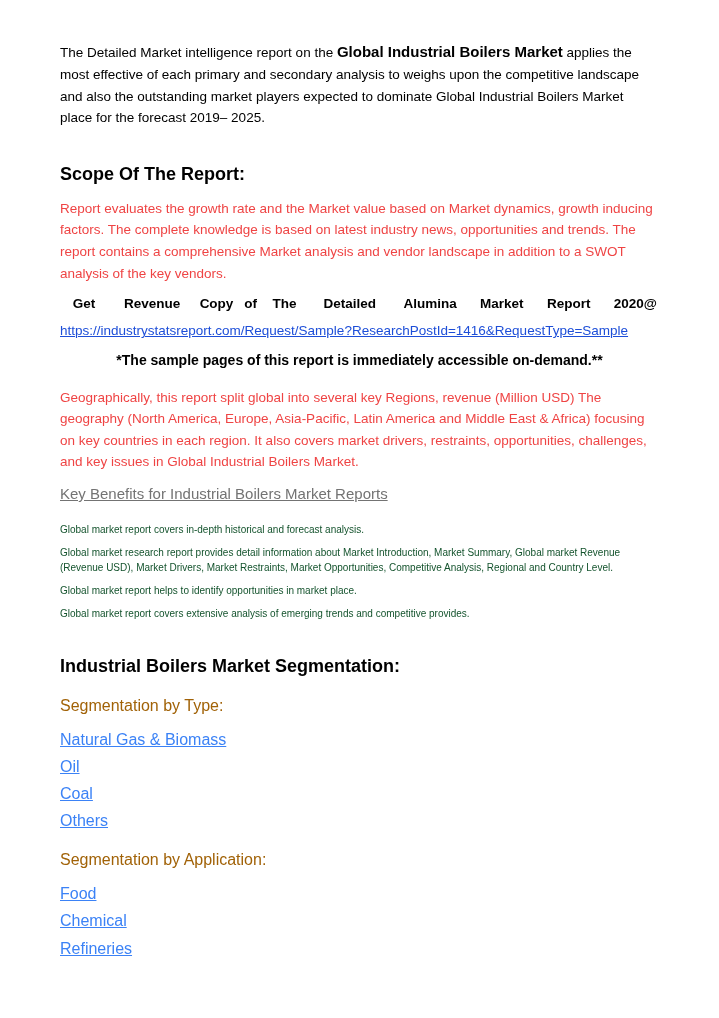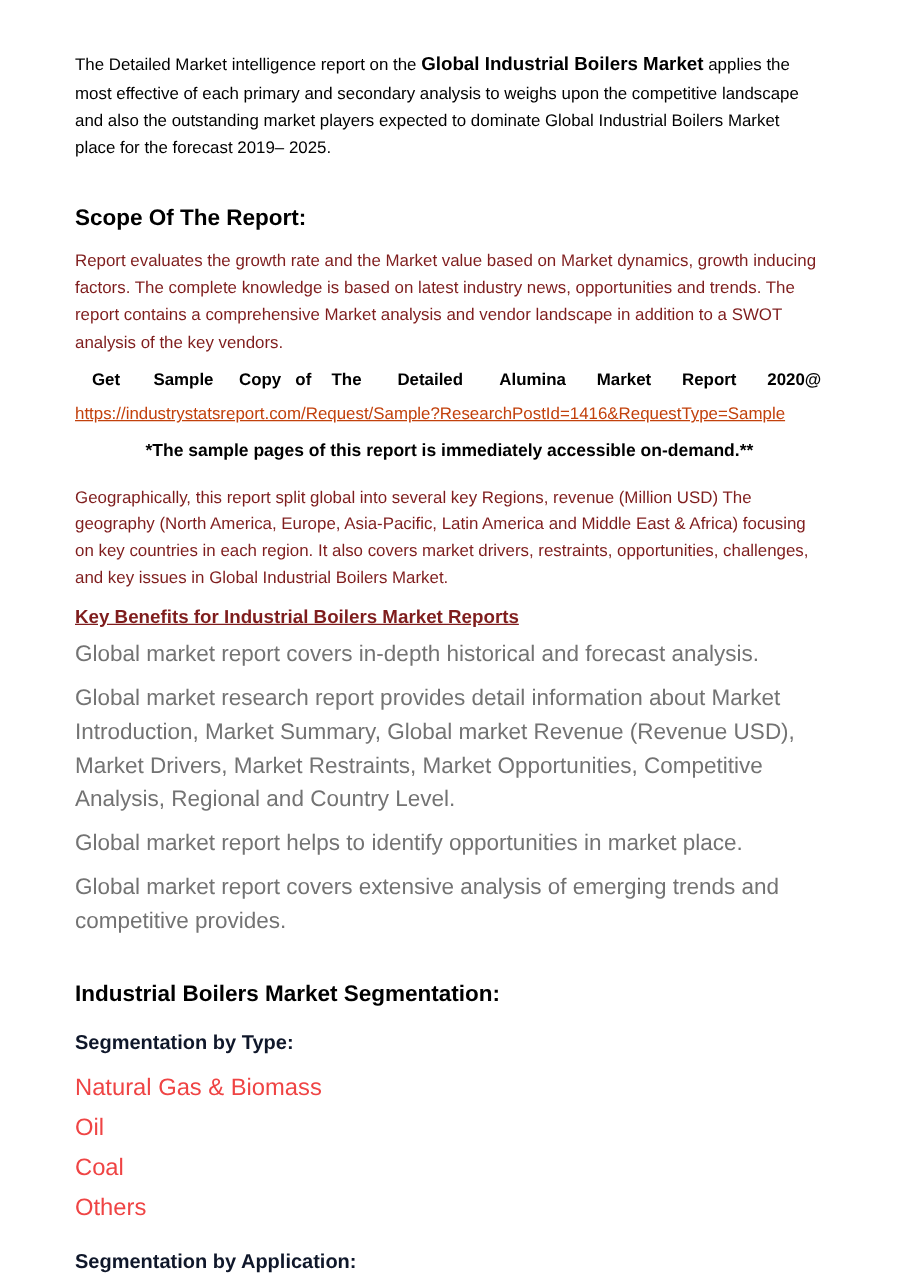--- a/index.html
+++ b/index.html
@@ -32,79 +32,80 @@
     .section-heading {
       font-size: 18px;
       font-weight: bold;
       margin-bottom: 10px;
       margin-top: 32px;
       color: #000000;
     }
 
     .sub-heading {
       font-size: 16px;
-      font-weight: bold;
+      font-weight: normal;
       margin-bottom: 8px;
       margin-top: 14px;
-      color: #0f172a;
+      color: #a16207;
     }
 
     .body-text {
       font-size: 13.5px;
       line-height: 1.6;
       margin-bottom: 10px;
-      color: #7f1d1d;
+      color: #ef4444;
     }
 
     .get-sample-row {
       margin-bottom: 4px;
     }
 
     .link-text {
-      color: #c2410c;
+      color: #1d4ed8;
       text-decoration: underline;
       font-size: 13.5px;
       word-break: break-all;
     }
 
     .accessible-note {
       font-size: 14px;
       font-weight: bold;
       margin-bottom: 16px;
       margin-top: 8px;
       text-align: center;
     }
 
     .key-benefits-heading {
       font-size: 15px;
-      font-weight: bold;
-      color: #7f1d1d;
+      font-weight: normal;
+      color: #737373;
       text-decoration: underline;
-      margin-bottom: 4px;
+      margin-bottom: 16px;
       margin-top: 10px;
       display: block;
     }
 
     .list-item-text {
-      font-size: 18px;
+      font-size: 10px;
       line-height: 1.5;
-      color: #737373;
+      color: #14532d;
       margin-bottom: 8px;
     }
 
     .segmentation-list {
       margin-left: 0;
       list-style: none;
       margin-bottom: 10px;
     }
 
     .segmentation-list li {
-      font-size: 19px;
+      font-size: 16px;
       line-height: 1.7;
-      color: #ef4444;
+      color: #3b82f6;
+      text-decoration: underline;
     }
 
     .get-sample-table {
       width: 100%;
       border-collapse: collapse;
       margin-bottom: 6px;
     }
 
     .get-sample-table td {
       font-size: 13.5px;
@@ -124,21 +125,21 @@
 
 <h2 class="section-heading">Scope Of The Report:</h2>
 
 <p class="body-text">Report evaluates the growth rate and the Market value based on Market dynamics, growth inducing factors. The complete knowledge is based on latest industry news, opportunities and trends. The report contains a comprehensive Market analysis and vendor landscape in addition to a SWOT analysis of the key vendors.</p>
 
 <div class="get-sample-row">
   <table class="get-sample-table">
     <tbody>
         <tr>
       <td>Get</td>
-      <td>Sample</td>
+      <td>Revenue</td>
       <td>Copy</td>
       <td>of</td>
       <td>The</td>
       <td>Detailed</td>
       <td>Alumina</td>
       <td>Market</td>
       <td>Report</td>
       <td>2020@</td>
     </tr>
   </tbody>

